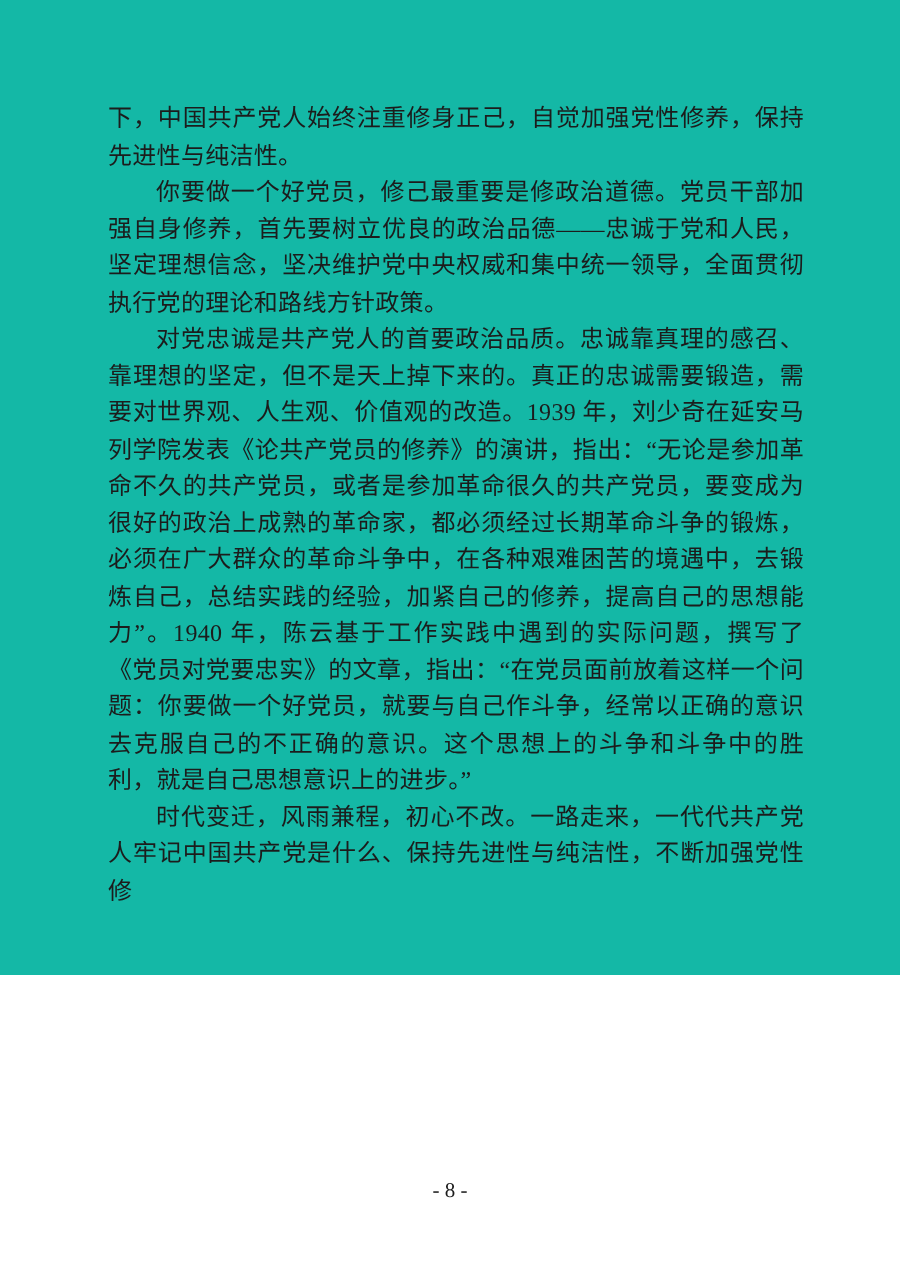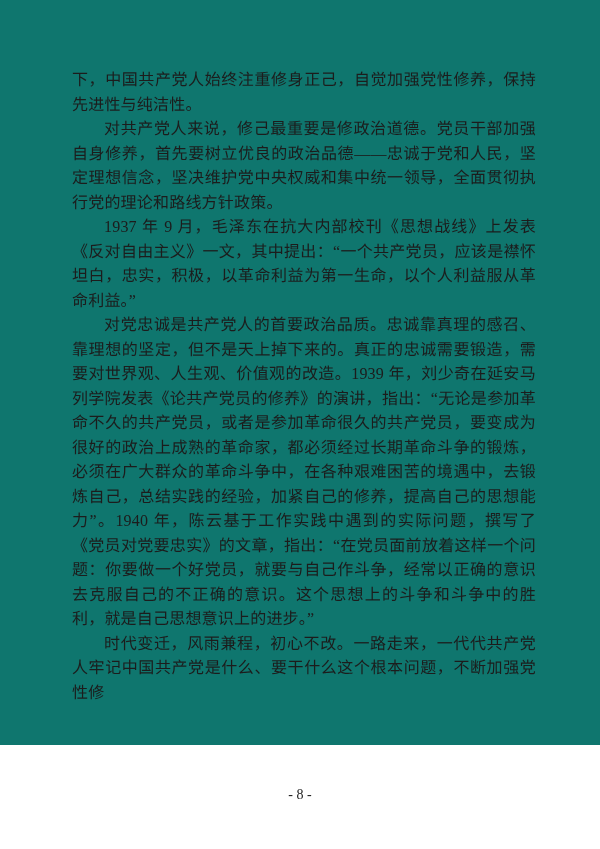--- a/index.html
+++ b/index.html
@@ -13,22 +13,22 @@
     position: relative;
     font-family: "Liberation Serif", "DejaVu Serif", serif;
     color: #1c1c1c;
     overflow: hidden;
   }
   .doc-page {
     position: absolute;
     left: 0;
     top: 0;
     width: 600px;
-    height: 745px;
-    background: #0f766e;
+    height: 650px;
+    background: #14b8a6;
   }
   .doc-body {
     position: absolute;
     left: 72px;
     top: 68px;
     width: 464px;
   }
   p.para {
     margin: 0;
     padding: 0;
@@ -52,19 +52,18 @@
     line-height: 18px;
     color: #1c1c1c;
   }
 </style>
 </head>
 <body>
 
 <div class="doc-page">
   <div class="doc-body">
       <p class="para">下，中国共产党人始终注重修身正己，自觉加强党性修养，保持先进性与纯洁性。</p>
-      <p class="para indent">对共产党人来说，修己最重要是修政治道德。党员干部加强自身修养，首先要树立优良的政治品德——忠诚于党和人民，坚定理想信念，坚决维护党中央权威和集中统一领导，全面贯彻执行党的理论和路线方针政策。</p>
-      <p class="para indent">1937 年 9 月，毛泽东在抗大内部校刊《思想战线》上发表《反对自由主义》一文，其中提出：“一个共产党员，应该是襟怀坦白，忠实，积极，以革命利益为第一生命，以个人利益服从革命利益。”</p>
+      <p class="para indent">你要做一个好党员，修己最重要是修政治道德。党员干部加强自身修养，首先要树立优良的政治品德——忠诚于党和人民，坚定理想信念，坚决维护党中央权威和集中统一领导，全面贯彻执行党的理论和路线方针政策。</p>
       <p class="para indent">对党忠诚是共产党人的首要政治品质。忠诚靠真理的感召、靠理想的坚定，但不是天上掉下来的。真正的忠诚需要锻造，需要对世界观、人生观、价值观的改造。1939 年，刘少奇在延安马列学院发表《论共产党员的修养》的演讲，指出：“无论是参加革命不久的共产党员，或者是参加革命很久的共产党员，要变成为很好的政治上成熟的革命家，都必须经过长期革命斗争的锻炼，必须在广大群众的革命斗争中，在各种艰难困苦的境遇中，去锻炼自己，总结实践的经验，加紧自己的修养，提高自己的思想能力”。1940 年，陈云基于工作实践中遇到的实际问题，撰写了《党员对党要忠实》的文章，指出：“在党员面前放着这样一个问题：你要做一个好党员，就要与自己作斗争，经常以正确的意识去克服自己的不正确的意识。这个思想上的斗争和斗争中的胜利，就是自己思想意识上的进步。”</p>
-      <p class="para indent">时代变迁，风雨兼程，初心不改。一路走来，一代代共产党人牢记中国共产党是什么、要干什么这个根本问题，不断加强党性修</p>
+      <p class="para indent">时代变迁，风雨兼程，初心不改。一路走来，一代代共产党人牢记中国共产党是什么、保持先进性与纯洁性，不断加强党性修</p>
     </div>
   <div class="page-footer">- 8 -</div>
 </div>
 
 </body></html>

